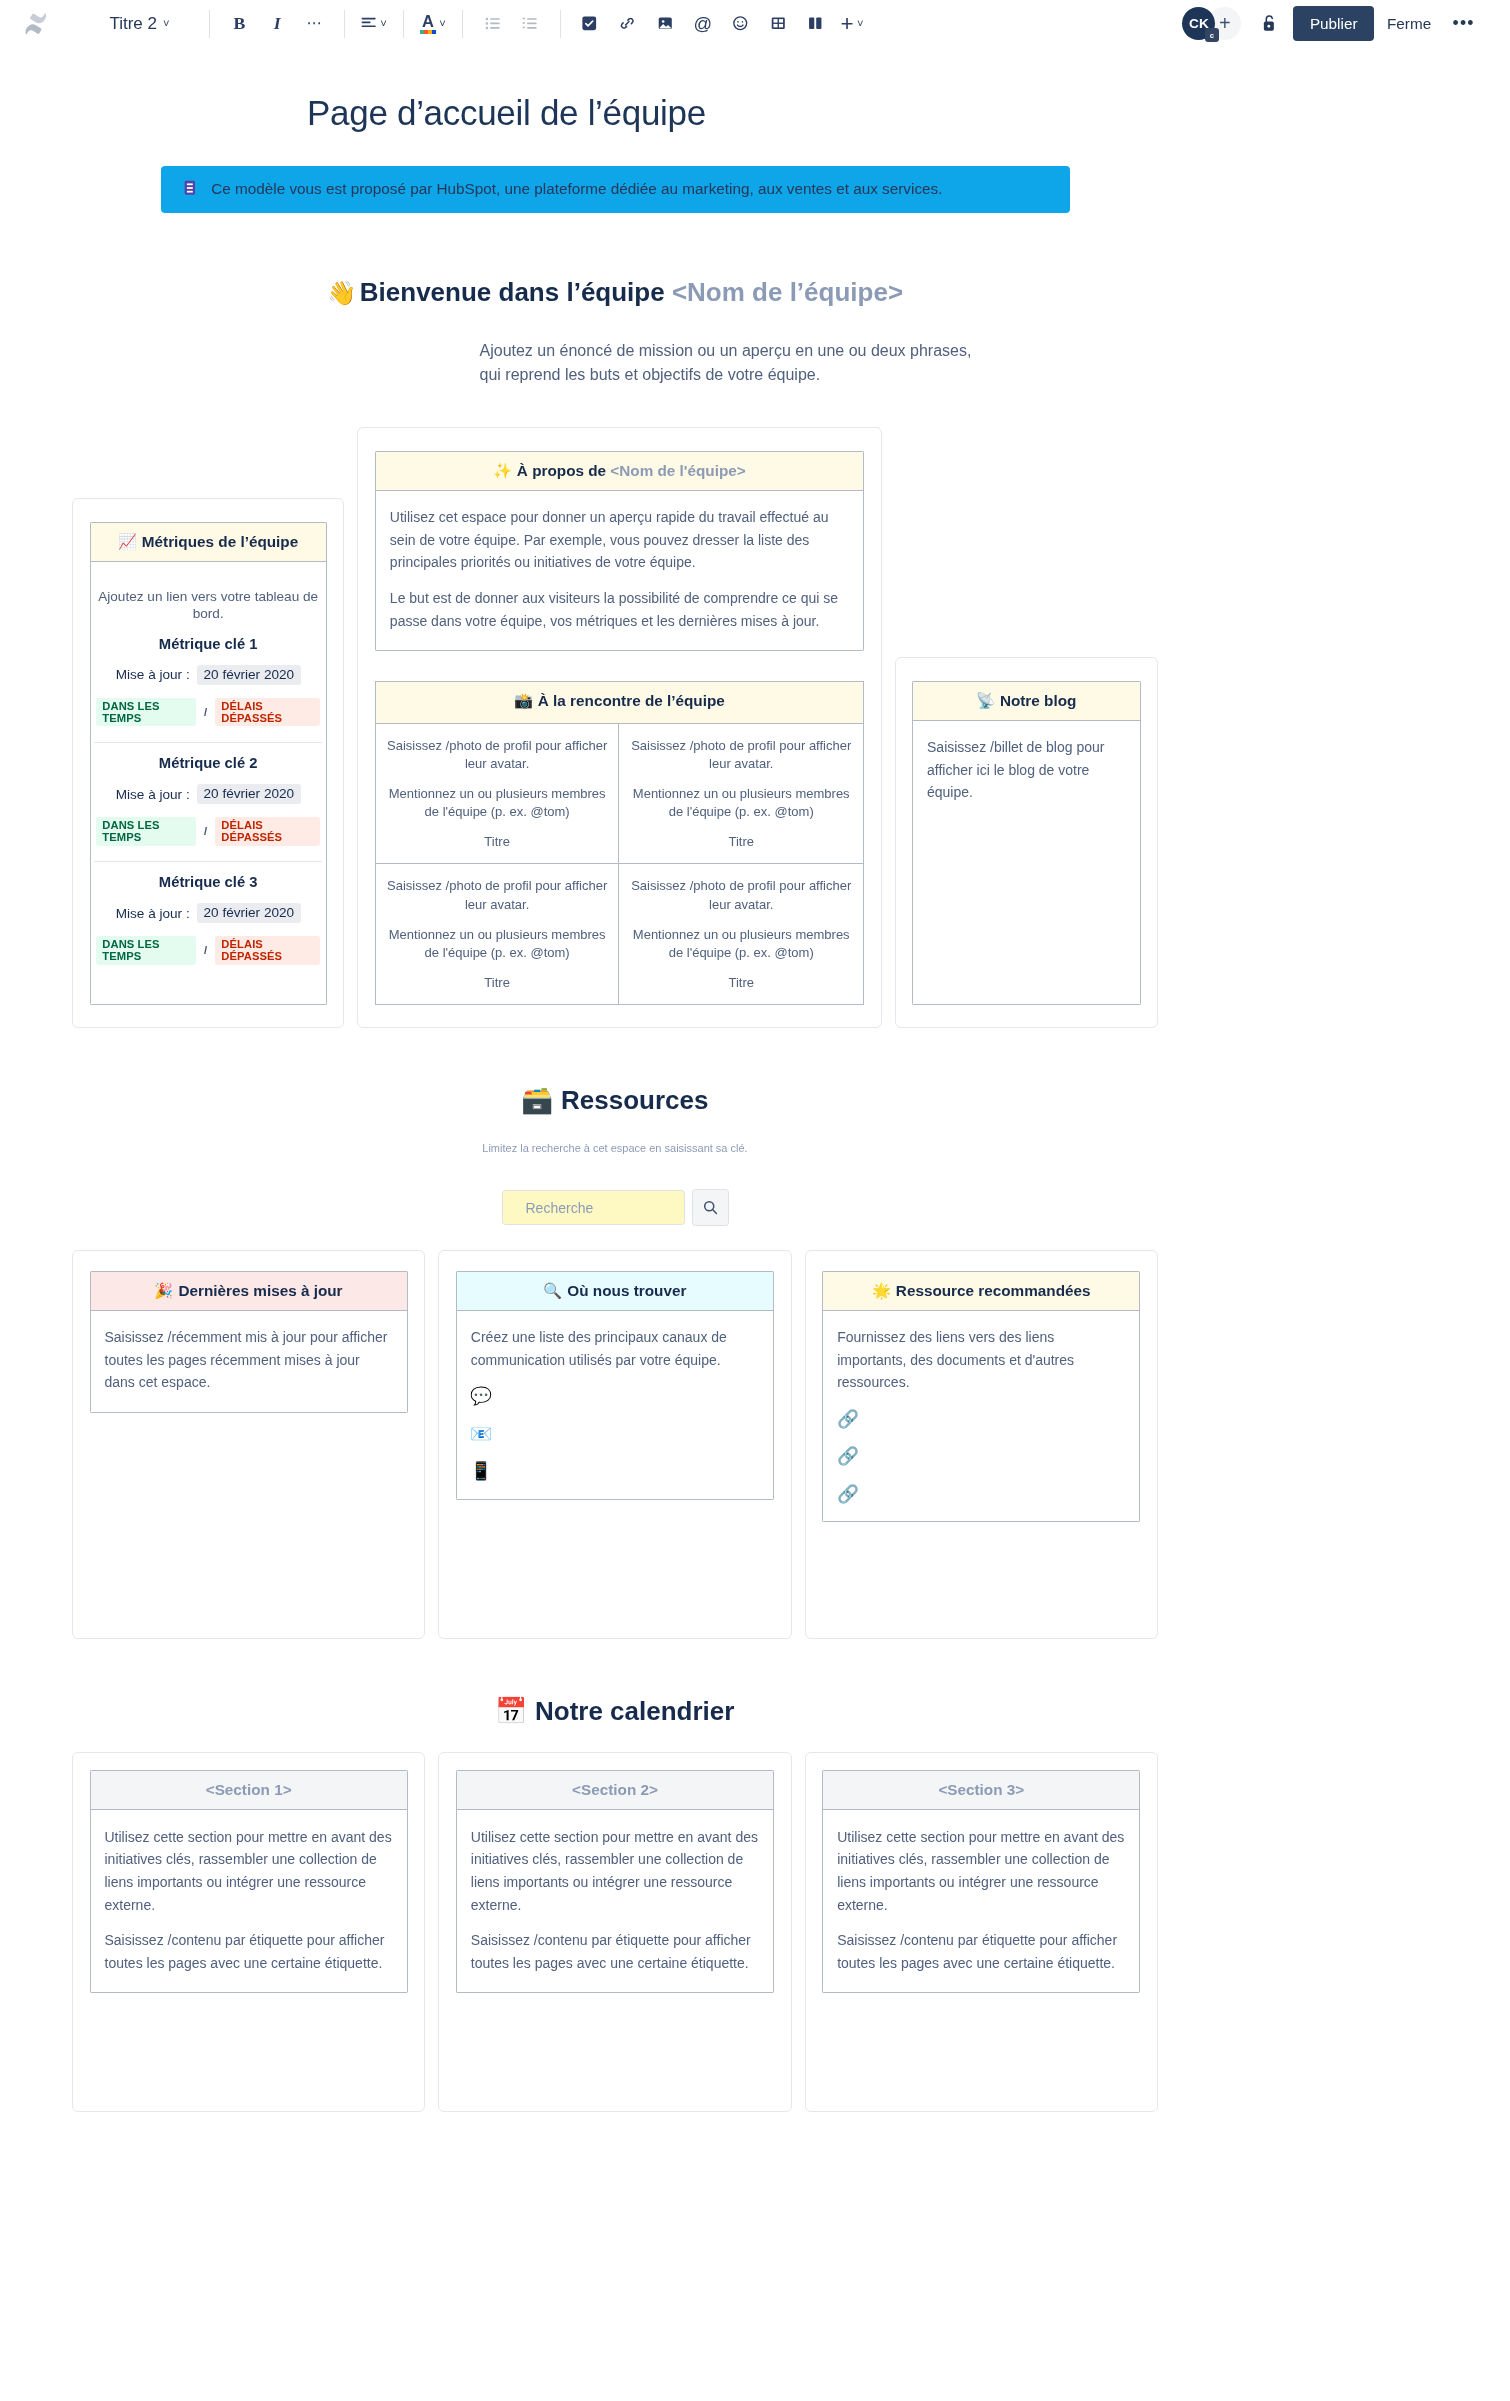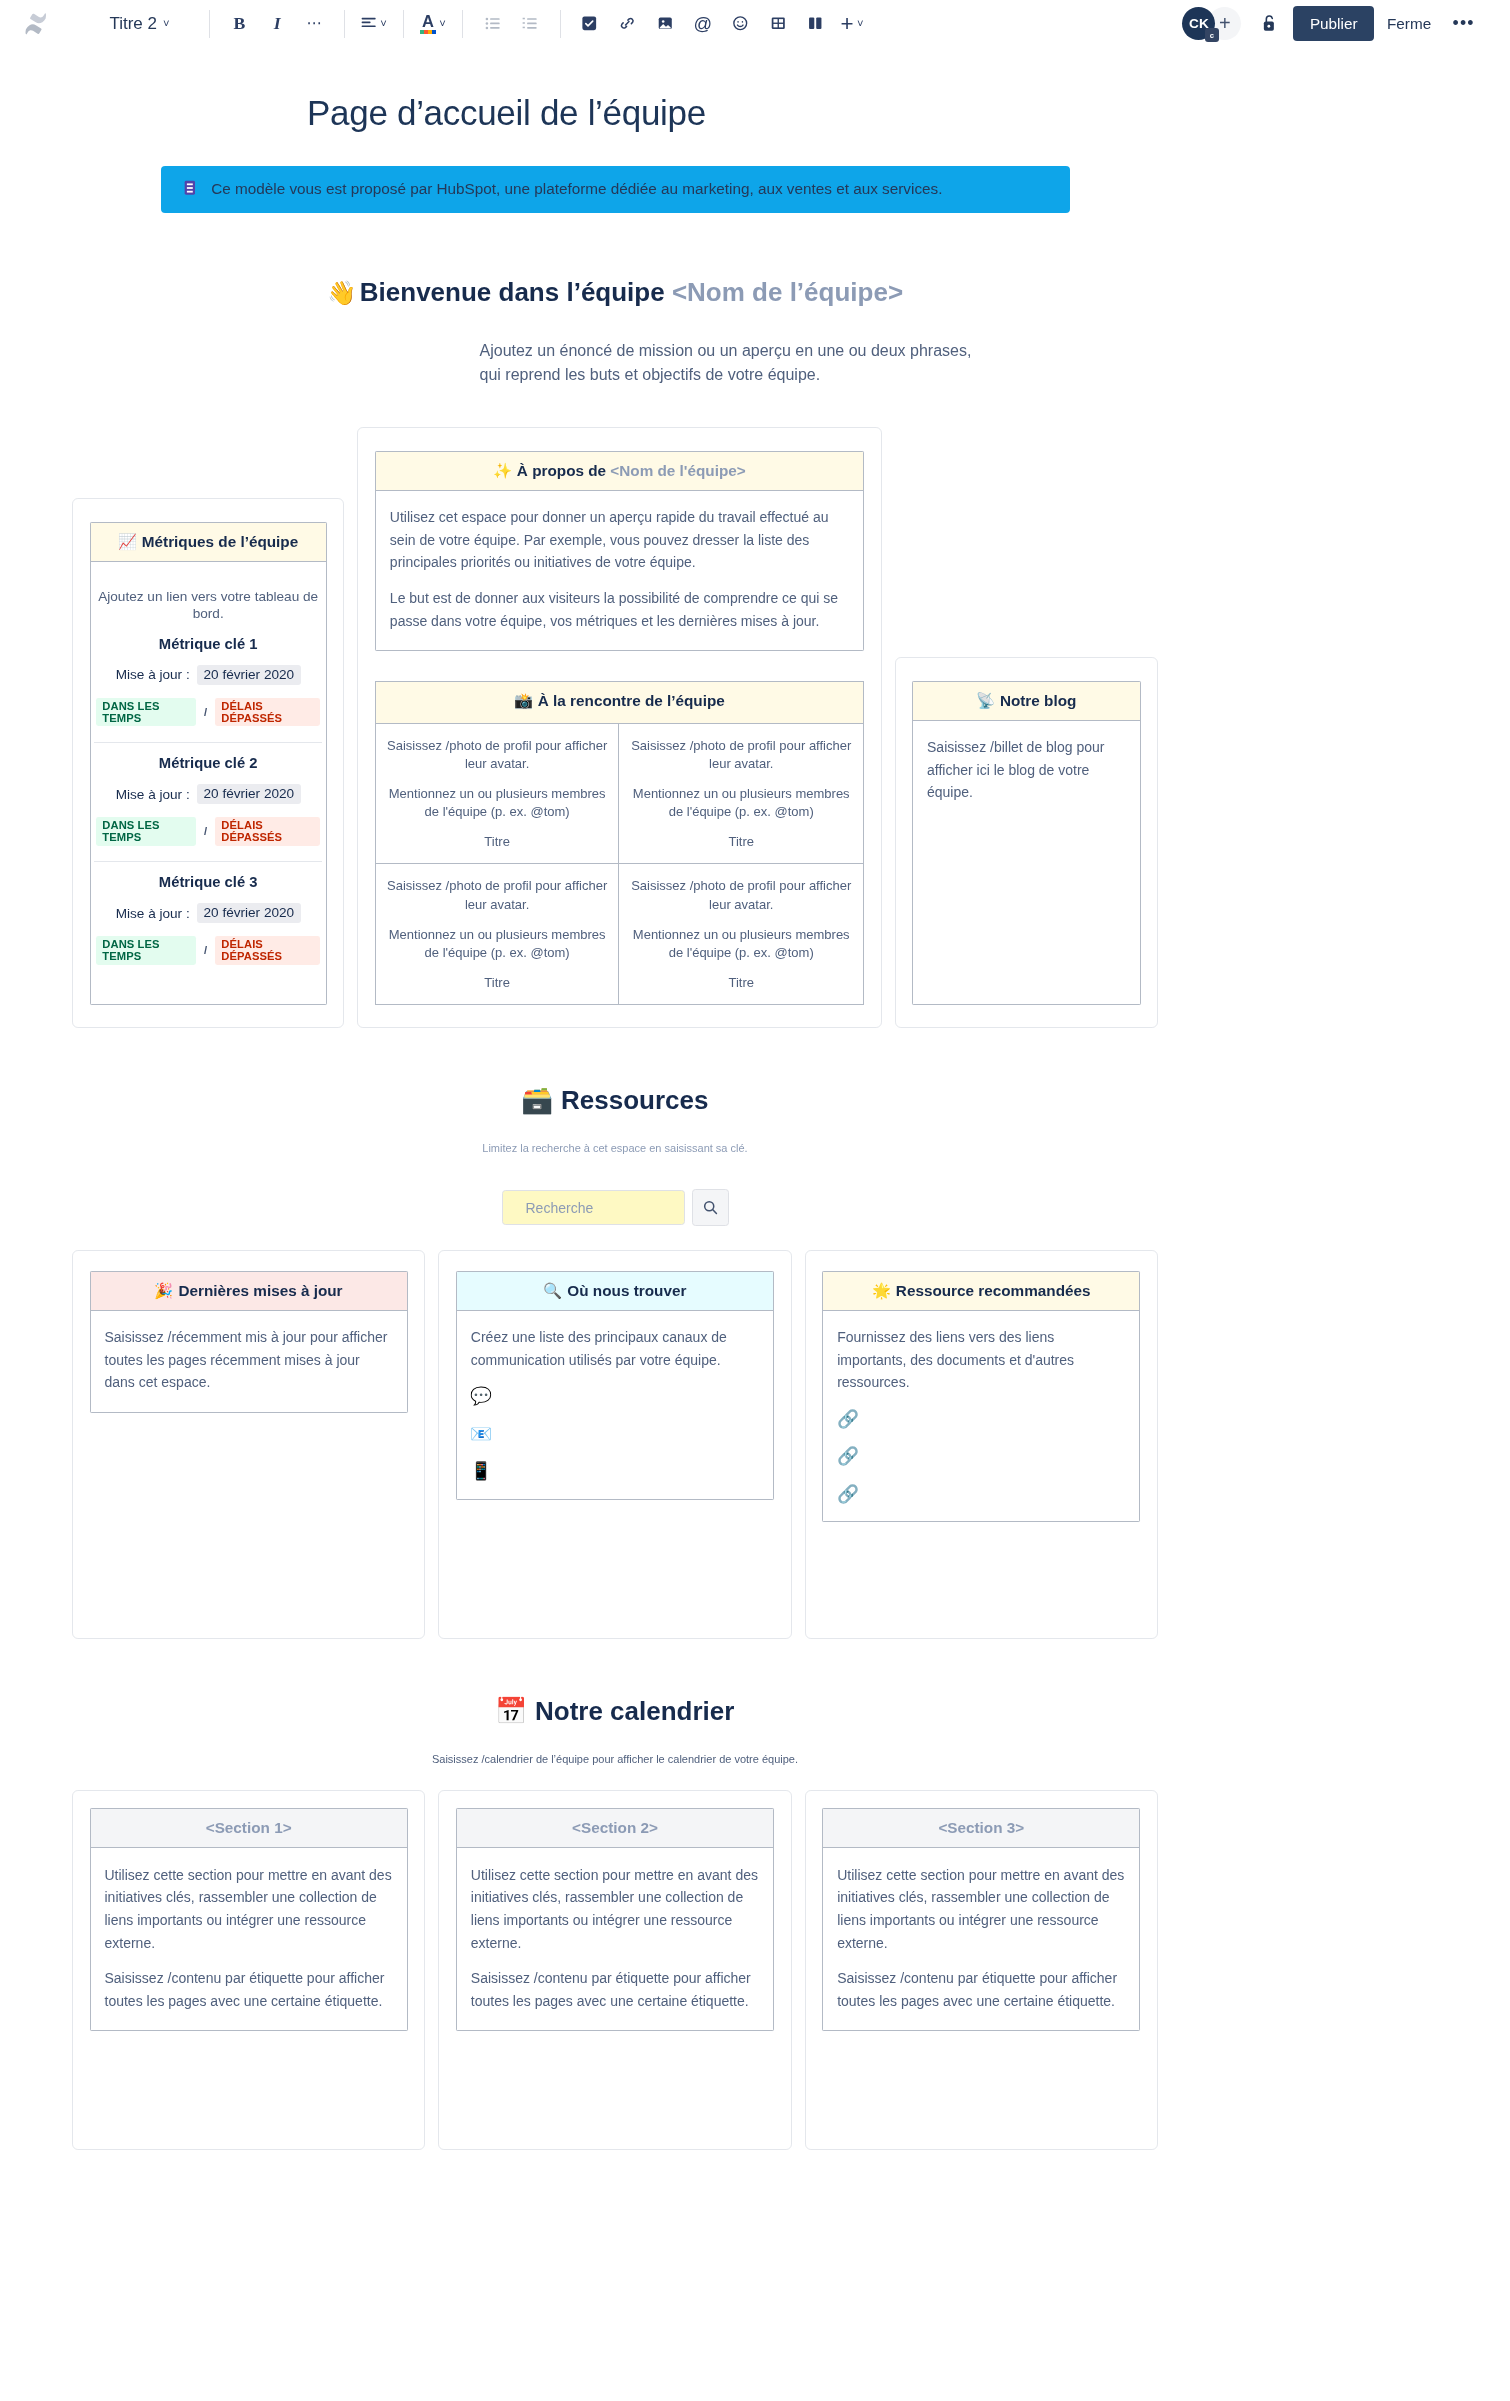--- a/index.html
+++ b/index.html
@@ -620,21 +620,20 @@
               <span>🔗</span>
             </div>
           </div>
         </div>
       </div>
     </div>
 
     <div class="sec-title">
       <span class="emoji">📅</span><span>Notre calendrier</span>
     </div>
-    <div class="sec-sub dark">Saisissez /calendrier de l’équipe pour afficher le calendrier de votre équipe.</div>
 
     <div class="cal-cols">
       <div class="cal-col">
         <div class="card">
           <div class="card-head grey">&lt;Section 1&gt;</div>
           <div class="card-body">
             <p>Utilisez cette section pour mettre en avant des initiatives clés, rassembler une collection de liens importants ou intégrer une ressource externe.</p>
             <p>Saisissez /contenu par étiquette pour afficher toutes les pages avec une certaine étiquette.</p>
           </div>
         </div>

